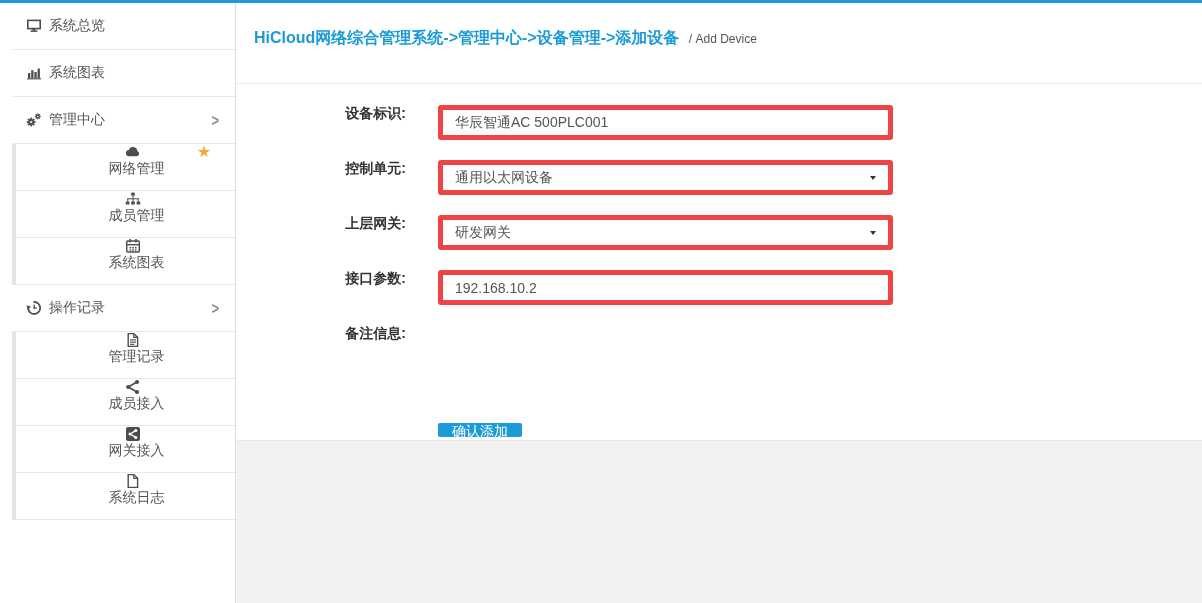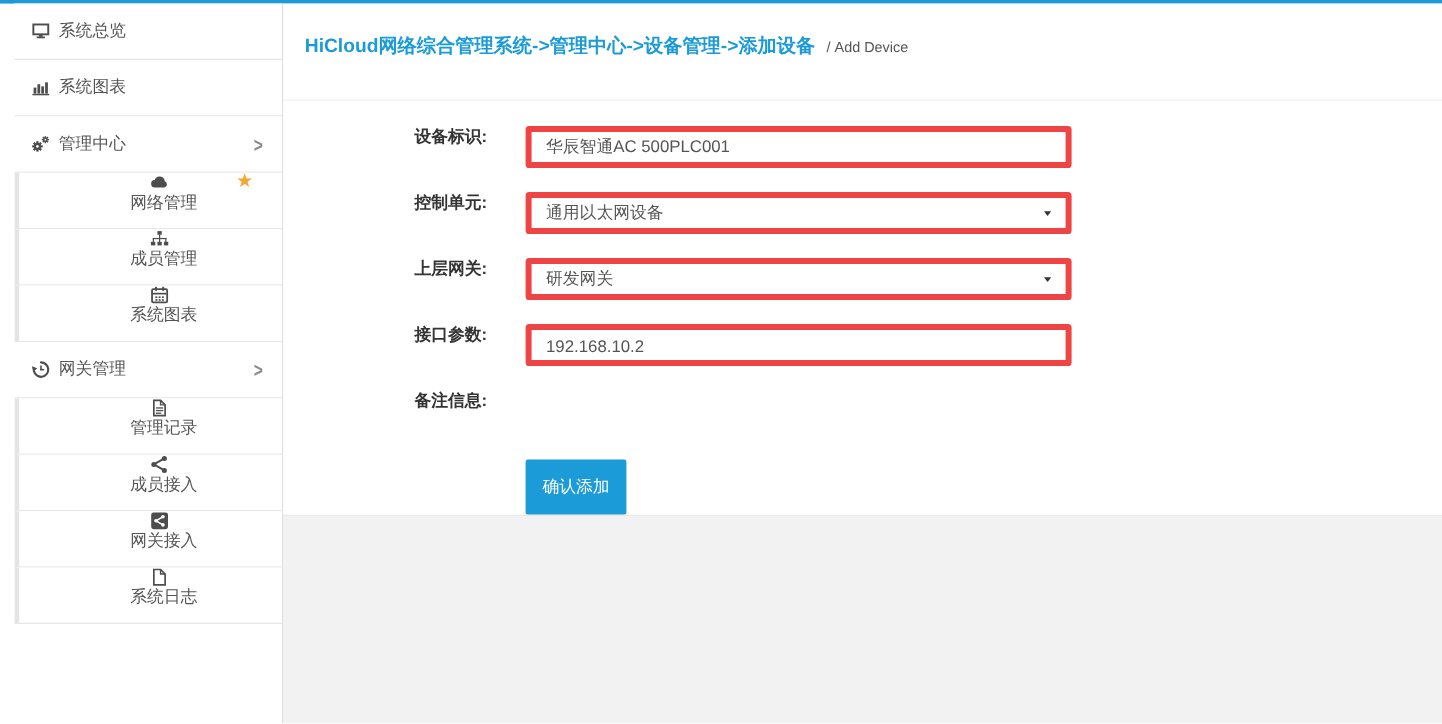--- a/index.html
+++ b/index.html
@@ -31,23 +31,23 @@
   .control-wrap { margin-left:32px; }
   .control { width:455px; height:35px; border:5px solid #ef4444; border-radius:3px;
     padding:6px 12px; font-size:14px; color:#555; background:#fff; outline:none;
     font-family:"Liberation Sans","DejaVu Sans",sans-serif; }
   .select-control { display:flex; align-items:center; justify-content:space-between; cursor:pointer; }
   .select-caret { width:0; height:0; border-left:3.5px solid transparent; border-right:3.5px solid transparent;
     border-top:4px solid #333; margin-left:8px; }
   .focused { border-color:#66afe9; box-shadow:0 0 7px rgba(102,175,233,.55); display:flex; align-items:center; }
   .text-cursor { display:inline-block; width:1px; height:17px; background:#333; margin-left:1px; }
   .btn-row { margin-top:21px; }
-  .submit-btn { margin-left:202px; width:84px; height:46px; background:#1b9bd7; color:#fff;
+  .submit-btn { margin-left:202px; width:84px; height:14px; background:#1b9bd7; color:#fff;
     border:none; border-radius:2px; font-size:14px; cursor:pointer;
-    font-family:"Liberation Sans","DejaVu Sans",sans-serif; }
+    font-family:"Liberation Sans","DejaVu Sans",sans-serif;margin-top:40px; }
   .bottom-gray { flex:1; background:#f2f2f2; border-top:1px solid #e9e9e9; }
 </style>
 </head>
 <body>
 
 <div class="topbar"></div>
 <div class="layout">
 
   <div class="sidebar">
 
@@ -160,21 +160,21 @@
 
     <div class="side-item">
       <span class="icon">
         <svg width="16" height="16" viewBox="0 0 16 16">
             <path d="M8.2 2 a6 6 0 1 1 -5.9 7.2" fill="none" stroke="#4d4d4d" stroke-width="1.8" stroke-linecap="round"></path>
             <path d="M0.6 5.2 l4.4 1.6 -3.4 3.2 z" fill="#4d4d4d"></path>
             <rect x="7.5" y="4.6" width="1.3" height="3.9" fill="#4d4d4d"></rect>
             <rect x="7.5" y="7.4" width="3.3" height="1.3" fill="#4d4d4d"></rect>
           </svg>
       </span>
-      <span>网关管理</span>
+      <span>操作记录</span>
       <span class="chevron">&gt;</span>
     </div>
 
     <div class="side-item level2">
       <span class="icon">
         <svg width="16" height="16" viewBox="0 0 16 16">
             <path d="M3.2 1.6 h5.6 l3.8 3.8 v9 H3.2 z" fill="none" stroke="#4d4d4d" stroke-width="1.4"></path>
             <path d="M8.8 1.6 v3.8 h3.8" fill="none" stroke="#4d4d4d" stroke-width="1.2"></path>
             <rect x="5" y="7.4" width="6" height="1.1" fill="#4d4d4d"></rect>
             <rect x="5" y="9.6" width="6" height="1.1" fill="#4d4d4d"></rect>

